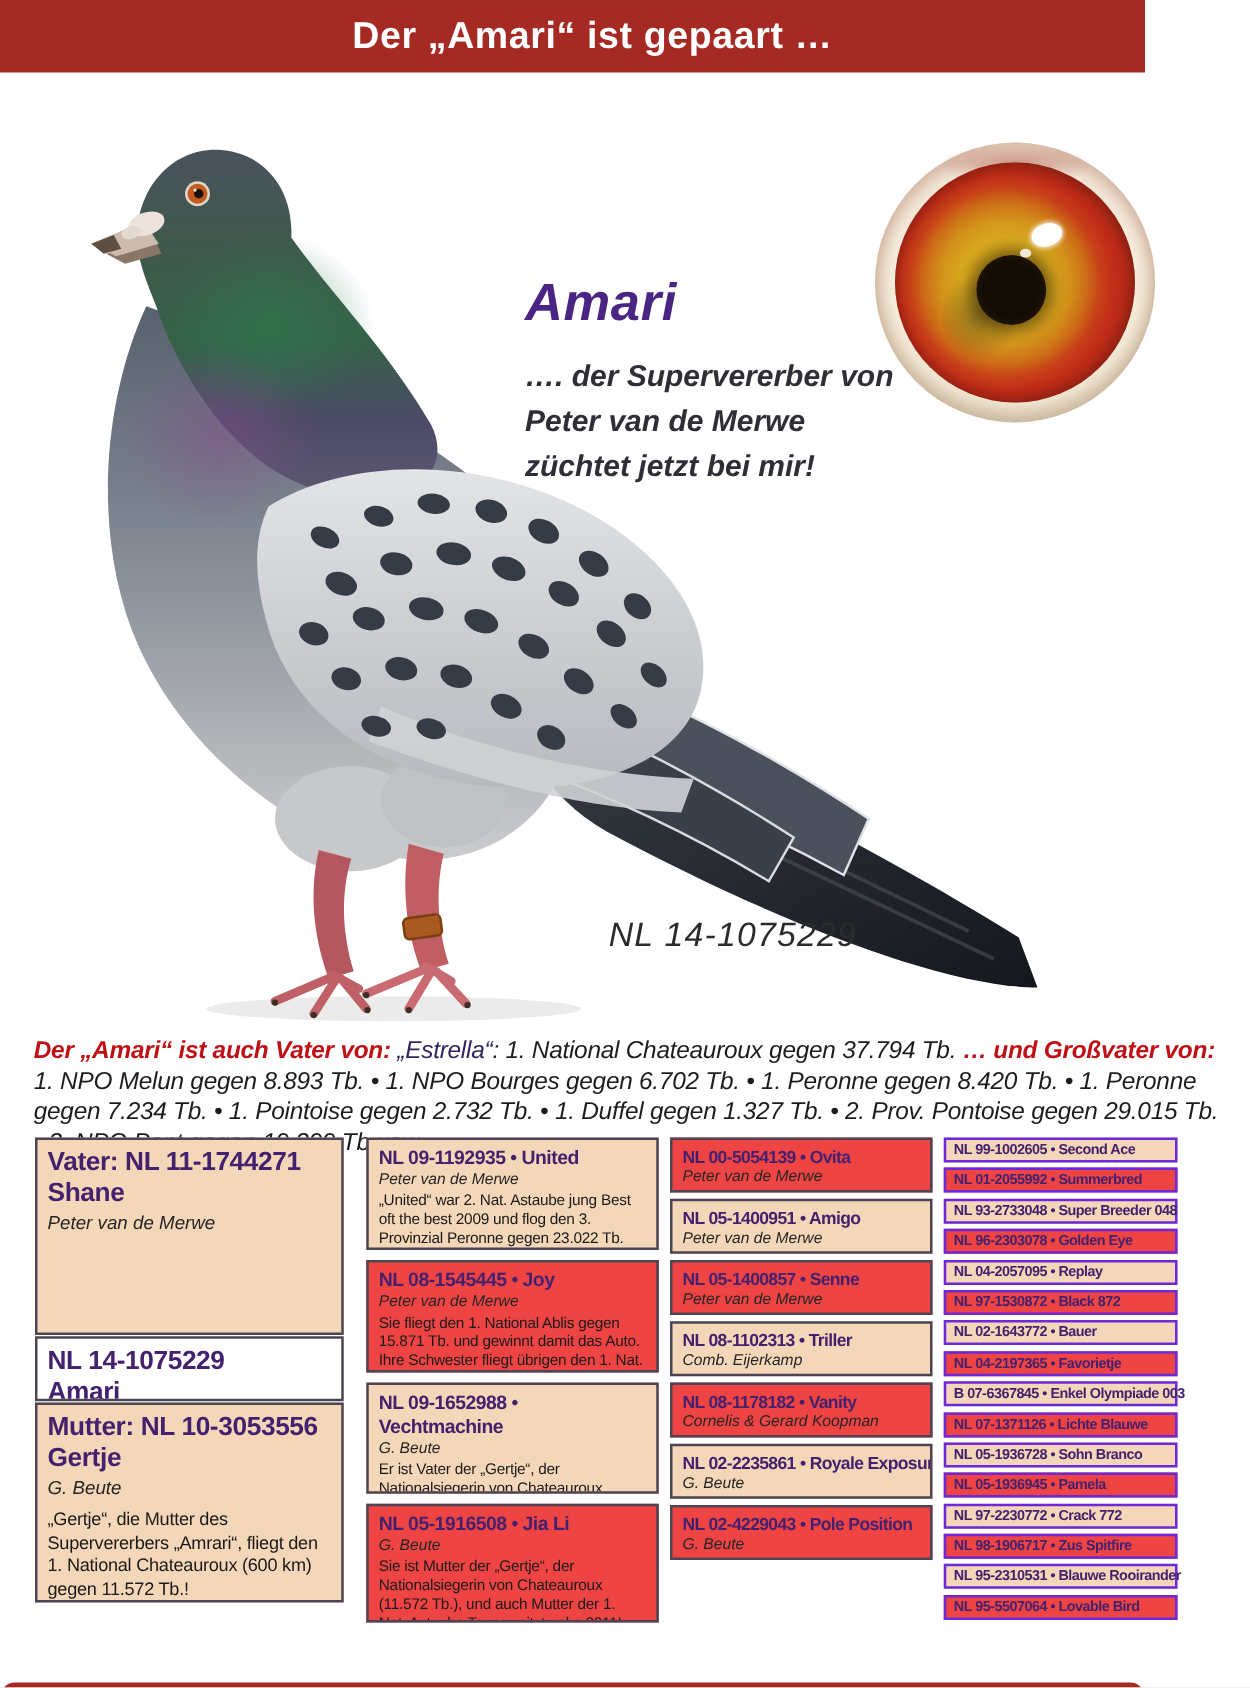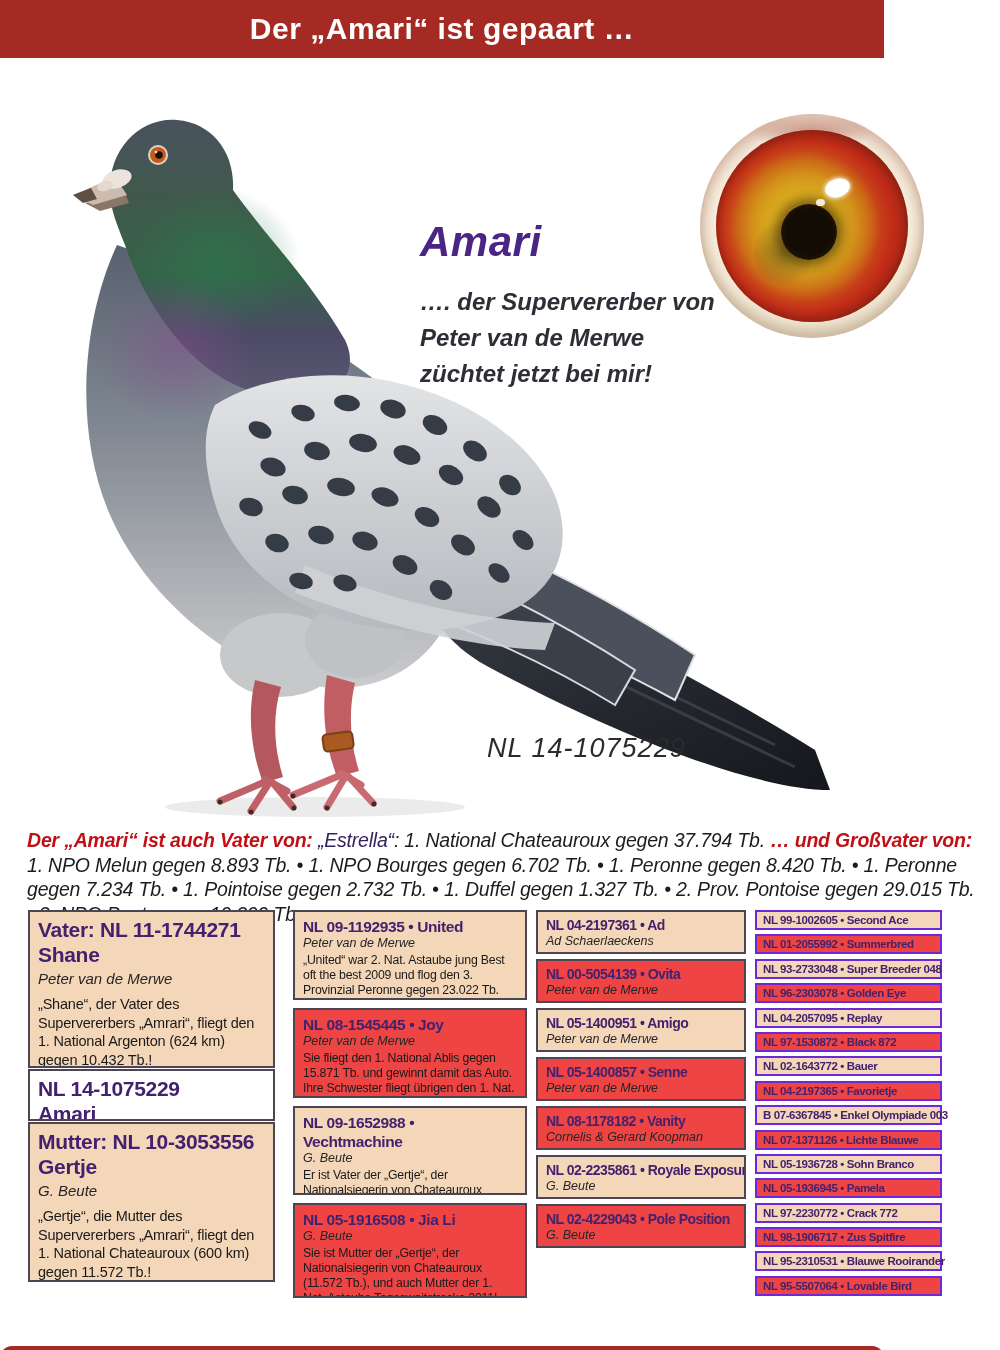--- a/index.html
+++ b/index.html
@@ -1,19 +1,19 @@
 <!DOCTYPE html>
 <html><head>
 <meta charset="utf-8">
 <style>
   html,body{margin:0;padding:0;background:#e8e8e8;}
   .page{position:relative;width:1000px;height:1350px;background:#ffffff;overflow:hidden;
         font-family:"Liberation Sans", sans-serif;}
   
-  .banner{position:absolute;left:0;width:884px;background:#a42a23;color:#ffffff;}
+  .banner{position:absolute;left:0;width:884px;background:#a42a23;color:#ffffff;padding-left:32px;}
   .banner.top{top:0;height:58px;display:flex;align-items:center;justify-content:center;}
   .banner.top span{font-size:30px;font-weight:bold;letter-spacing:.5px;}
   .banner.bottom{top:1346px;height:40px;display:flex;align-items:center;border-radius:12px;}
   .banner.bottom .pageno{position:absolute;left:34px;font-size:22px;font-weight:bold;}
   .banner.bottom .ftitle{width:100%;text-align:center;font-size:22px;font-weight:bold;letter-spacing:.2px;}
   
   .pigeon{position:absolute;left:55px;top:95px;width:790px;height:730px;}
   .eye-photo{position:absolute;left:700px;top:114px;width:224px;height:224px;border-radius:50%;
      background:radial-gradient(circle at 50% 45%, #f6eddd 58%, #ecddc4 76%, #dcc5a7 90%, #cdb496 100%);
      box-shadow:inset 0 10px 14px rgba(150,70,50,.28), inset 0 -8px 12px rgba(120,90,60,.28);}
@@ -208,21 +208,20 @@
 
   <div class="ring-caption">NL 14-1075229</div>
 
   <p class="achievements"><span class="red">Der „Amari“ ist auch Vater von: </span><span class="purple">„Estrella“</span><span class="blk">: 1. National Chateauroux gegen 37.794 Tb.  </span><span class="red">… und Großvater von: </span><span class="blk">1. NPO Melun gegen 8.893 Tb. • 1. NPO Bourges gegen 6.702 Tb. • 1. Peronne gegen 8.420 Tb. • 1. Peronne gegen 7.234 Tb. • 1. Pointoise gegen 2.732 Tb. • 1. Duffel gegen 1.327 Tb. • 2. Prov. Pontoise gegen 29.015 Tb. • 3. NPO Pont gegen 19.399 Tb usw.</span></p>
 
   <div class="pcol col1">
     <div class="box b-peach h-vater">
       <div class="btitle">Vater: NL 11-1744271</div>
       <div class="btitle">Shane</div>
       <div class="breeder">Peter van de Merwe</div>
-      <div class="bdesc">„Shane“, der Vater des Supervererbers „Amrari“, fliegt den 1. National Argenton (624 km) gegen 10.432 Tb.!</div>
     </div>
     <div class="box b-white h-mid">
       <div class="btitle">NL 14-1075229</div>
       <div class="btitle">Amari</div>
     </div>
     <div class="box b-peach h-mutter">
       <div class="btitle">Mutter: NL 10-3053556</div>
       <div class="btitle">Gertje</div>
       <div class="breeder">G. Beute</div>
       <div class="bdesc">„Gertje“, die Mutter des Supervererbers „Amrari“, fliegt den 1. National Chateauroux (600 km) gegen 11.572 Tb.!</div>
@@ -246,35 +245,35 @@
       <div class="bdesc">Er ist Vater der „Gertje“, der Nationalsiegerin von Chateauroux (11.572 Tb.), und auch Vater der 1. Nat. Astaube Tagesweitstrecke 2011!</div>
     </div>
     <div class="box b-cream h-c2b">
       <div class="btitle">NL 05-1916508 • Jia Li</div>
       <div class="breeder">G. Beute</div>
       <div class="bdesc">Sie ist Mutter der „Gertje“, der Nationalsiegerin von Chateauroux (11.572 Tb.), und auch Mutter der 1. Nat. Astaube Tagesweitstrecke 2011!</div>
     </div>
   </div>
 
   <div class="pcol col3">
-    <div class="box b-peach h-c3">
-      <div class="btitle">NL 04-2197361 • Ad</div>
-      <div class="breeder">Ad Schaerlaeckens</div>
-    </div>
     <div class="box b-cream h-c3">
       <div class="btitle">NL 00-5054139 • Ovita</div>
       <div class="breeder">Peter van de Merwe</div>
     </div>
     <div class="box b-peach h-c3">
       <div class="btitle">NL 05-1400951 • Amigo</div>
       <div class="breeder">Peter van de Merwe</div>
     </div>
     <div class="box b-cream h-c3">
       <div class="btitle">NL 05-1400857 • Senne</div>
       <div class="breeder">Peter van de Merwe</div>
+    </div>
+    <div class="box b-peach h-c3">
+      <div class="btitle">NL 08-1102313 • Triller</div>
+      <div class="breeder">Comb. Eijerkamp</div>
     </div>
     <div class="box b-cream h-c3">
       <div class="btitle">NL 08-1178182 • Vanity</div>
       <div class="breeder">Cornelis &amp; Gerard Koopman</div>
     </div>
     <div class="box b-peach h-c3">
       <div class="btitle">NL 02-2235861 • Royale Exposure</div>
       <div class="breeder">G. Beute</div>
     </div>
     <div class="box b-cream h-c3">

